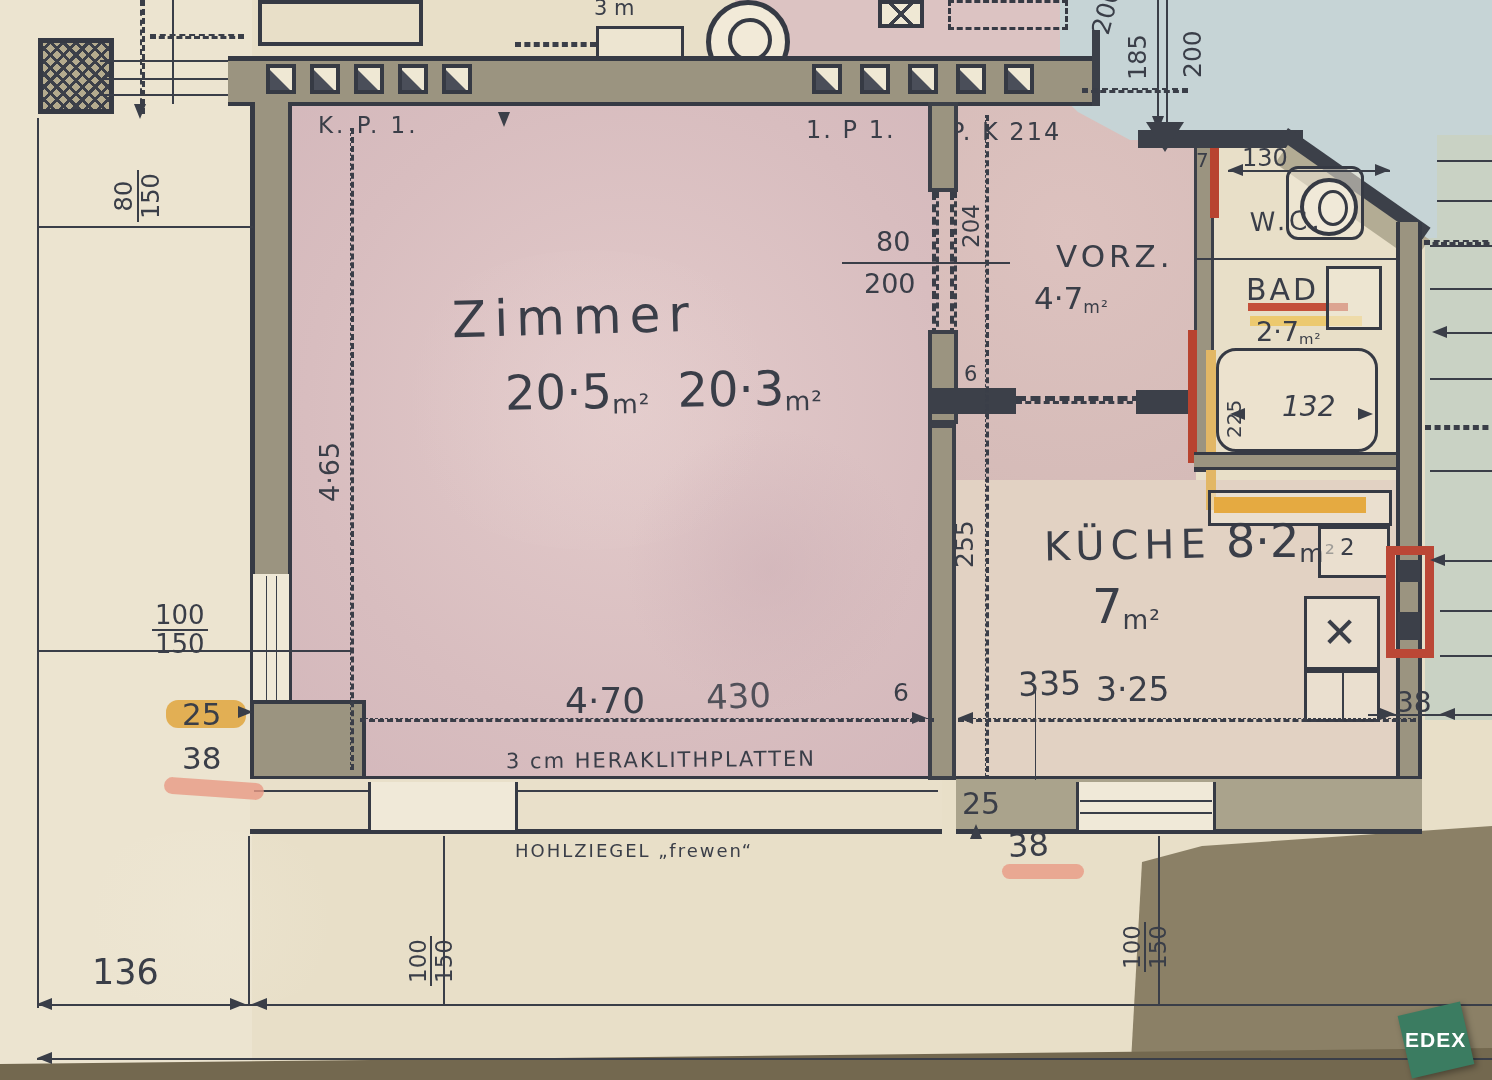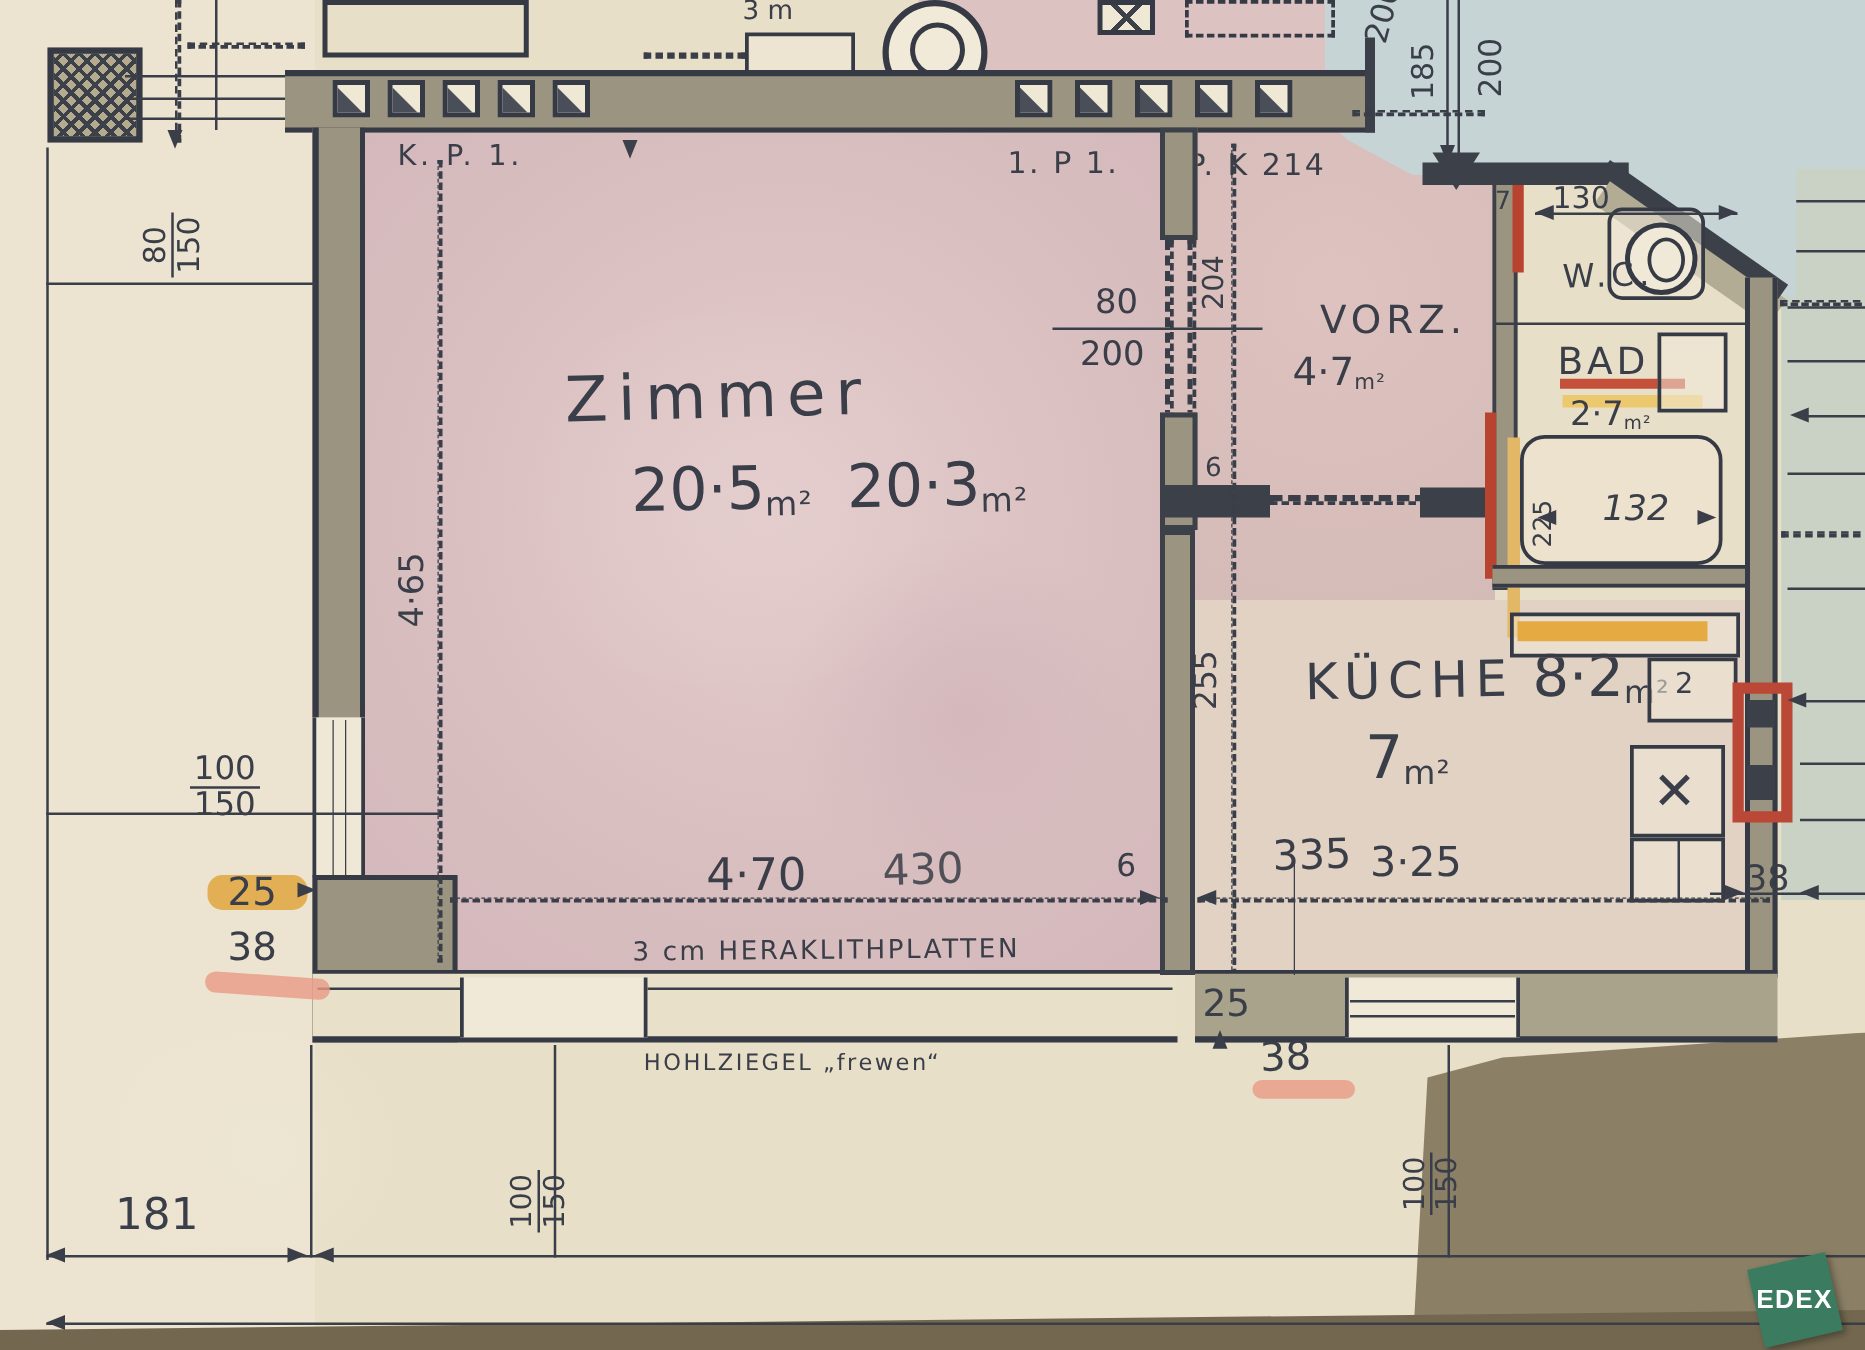--- a/index.html
+++ b/index.html
@@ -265,21 +265,21 @@
   <div class="txt rot fr" style="left:406px;top:986px;font-size:23px;">
     <span>100</span>
     <span class="b">150</span>
   </div>
   <div class="lv" style="left:1158px;top:836px;height:170px;"></div>
   <div class="txt rot fr" style="left:1120px;top:972px;font-size:23px;">
     <span>100</span>
     <span class="b">150</span>
   </div>
 
-  <div class="txt" style="left:92px;top:952px;font-size:35px;">181</div>
+  <div class="txt" style="left:92px;top:952px;font-size:35px;">136</div>
   <div class="lh" style="left:37px;top:1004px;width:1455px;"></div>
   <div class="tl" style="left:37px;top:998px;"></div>
   <div class="tr" style="left:230px;top:998px;"></div>
   <div class="tl" style="left:252px;top:998px;"></div>
   <div class="lh" style="left:37px;top:1058px;width:1455px;"></div>
   <div class="tl" style="left:37px;top:1052px;"></div>
 
   <div class="abs" style="left:1404px;top:1008px;width:64px;height:64px;background:#3b7c61;transform:rotate(-13deg);box-shadow:2px 3px 6px rgba(0,0,0,.35);display:flex;align-items:center;justify-content:center;">
     <span style="color:#fff;font-weight:bold;font-size:21px;letter-spacing:1px;transform:rotate(13deg);font-family:'Liberation Sans',sans-serif;">EDEX</span>
   </div>

